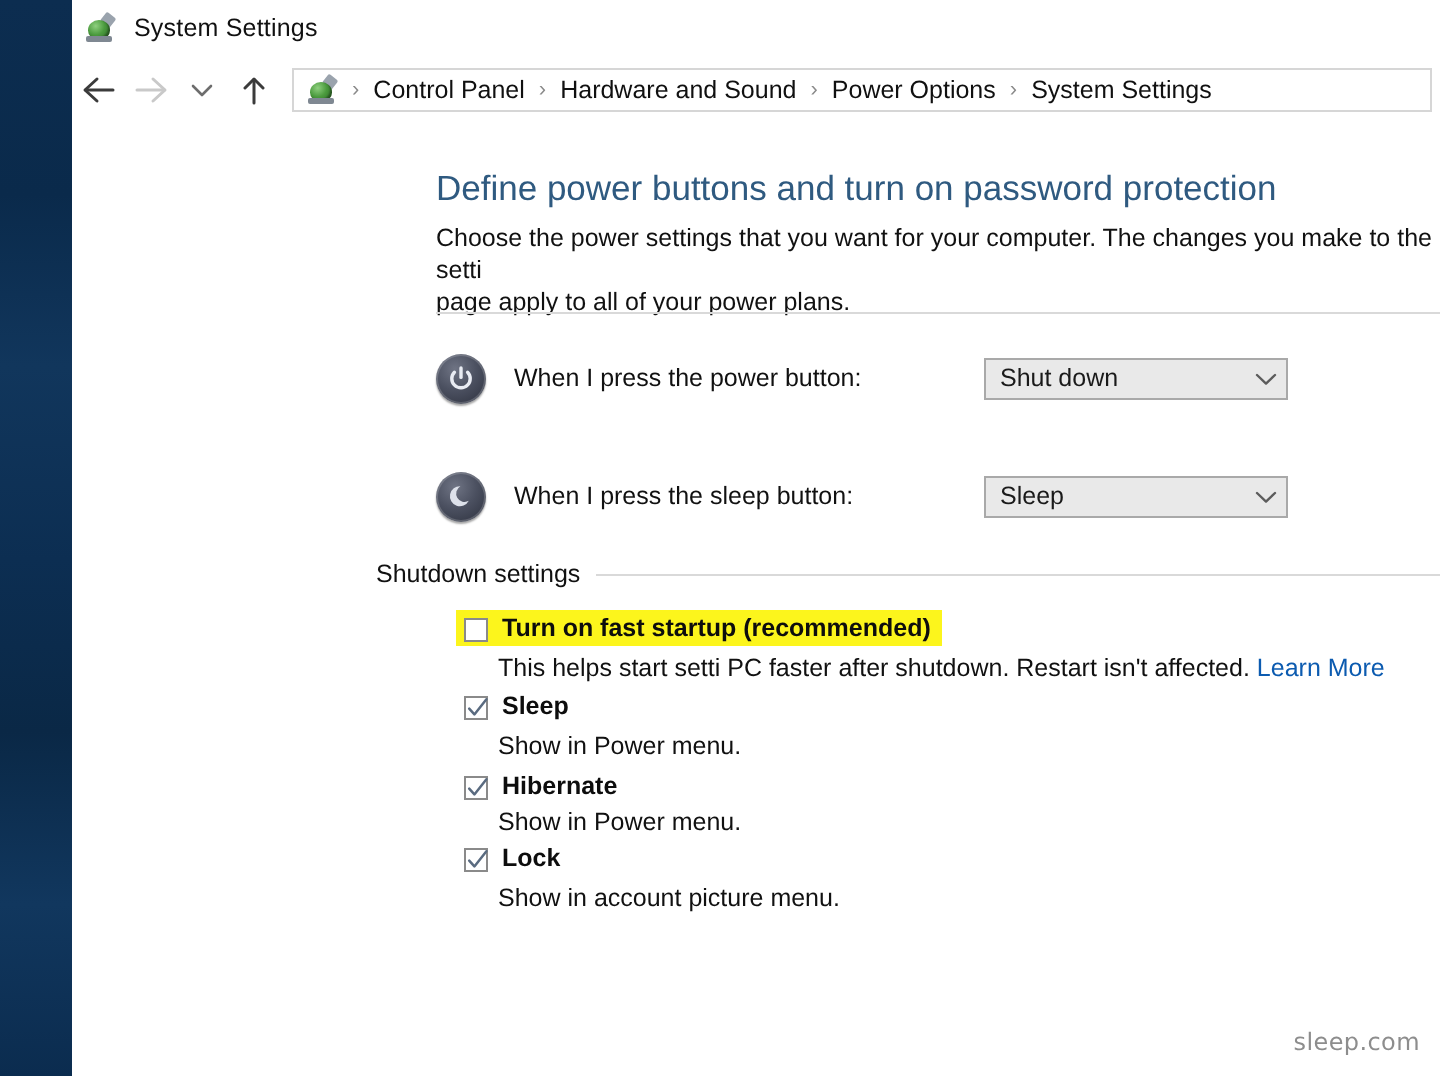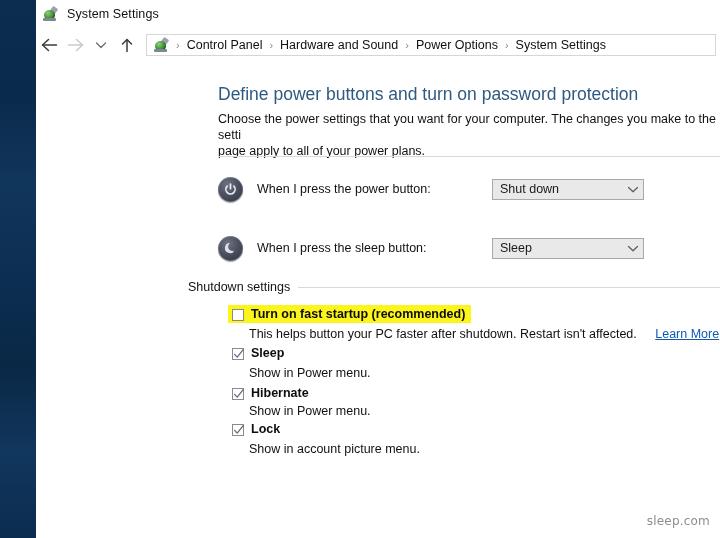--- a/index.html
+++ b/index.html
@@ -255,23 +255,21 @@
   }
   .check-desc {
     position: absolute;
     left: 213px;
     font-size: 12.5px;
     color: #111111;
     white-space: nowrap;
   }
   .link {
     color: #0c5bb0;
-    text-decoration: underline;
     cursor: pointer;
-    margin-left: 15px;
   }
 
   .watermark {
     position: absolute;
     right: 10px;
     bottom: 10px;
     font-size: 12px;
     color: #8d8d8d;
     font-family: "DejaVu Sans", sans-serif;
     letter-spacing: .2px;
@@ -383,21 +381,21 @@
     <div class="group" style="top:218px; left:152px; width:532px;">
       <span class="group-label">Shutdown settings</span>
       <span class="group-rule"></span>
     </div>
 
     <div class="check-row hl" style="top:243px;">
       <span class="cbox"></span>
       <span class="check-label">Turn on fast startup (recommended)</span>
     </div>
     <div class="check-desc" style="top:265px;">
-      <span>This helps button your PC faster after shutdown. Restart isn't affected.</span>
+      <span>This helps start setti PC faster after shutdown. Restart isn't affected.</span>
       <span class="link">Learn More</span>
     </div>
 
     <div class="check-row" style="top:284px;">
       <span class="cbox">
         <svg width="12" height="13" viewBox="0 0 12 13">
           <path d="M1.6 6.3 L4.2 9.2 L10.2 1.6" fill="none" stroke="#5a6b80" stroke-width="1.25" stroke-linecap="round" stroke-linejoin="round"></path>
         </svg>
       </span>
       <span class="check-label">Sleep</span>

